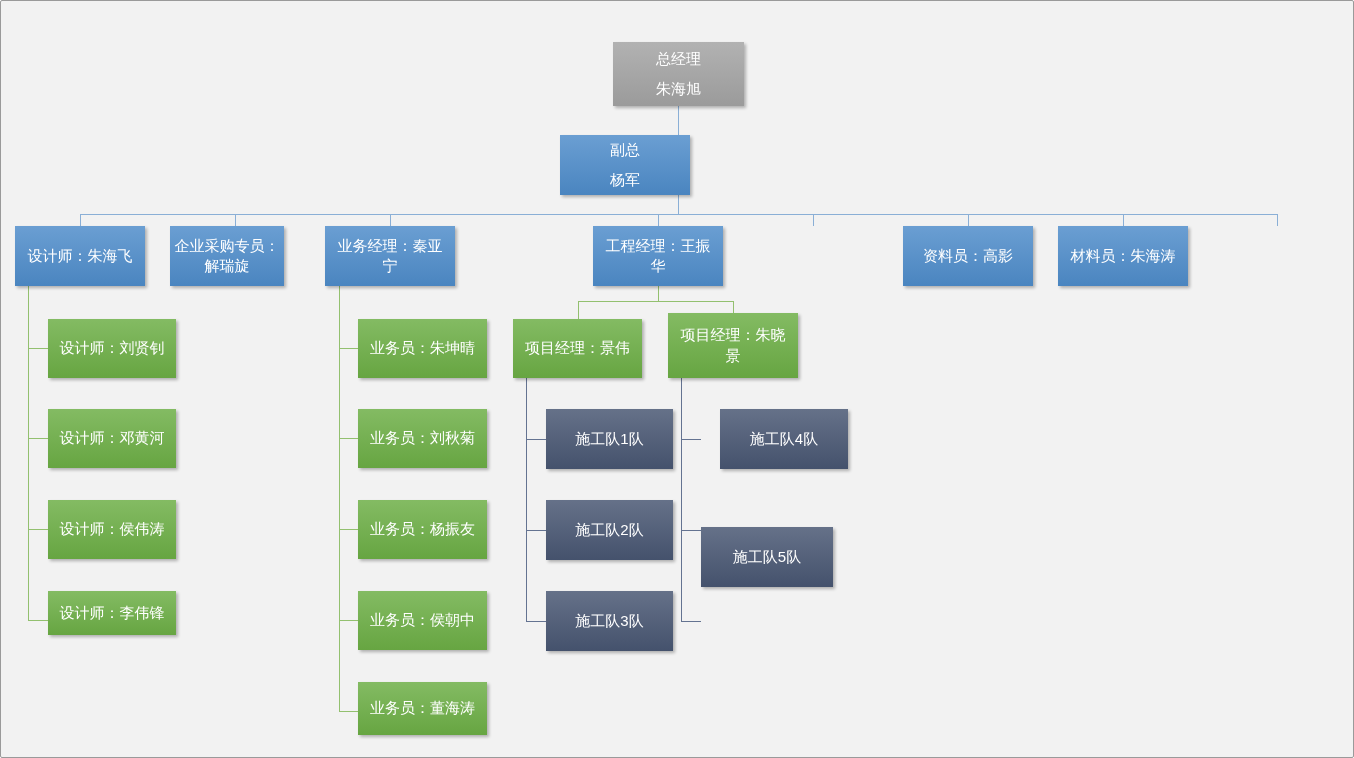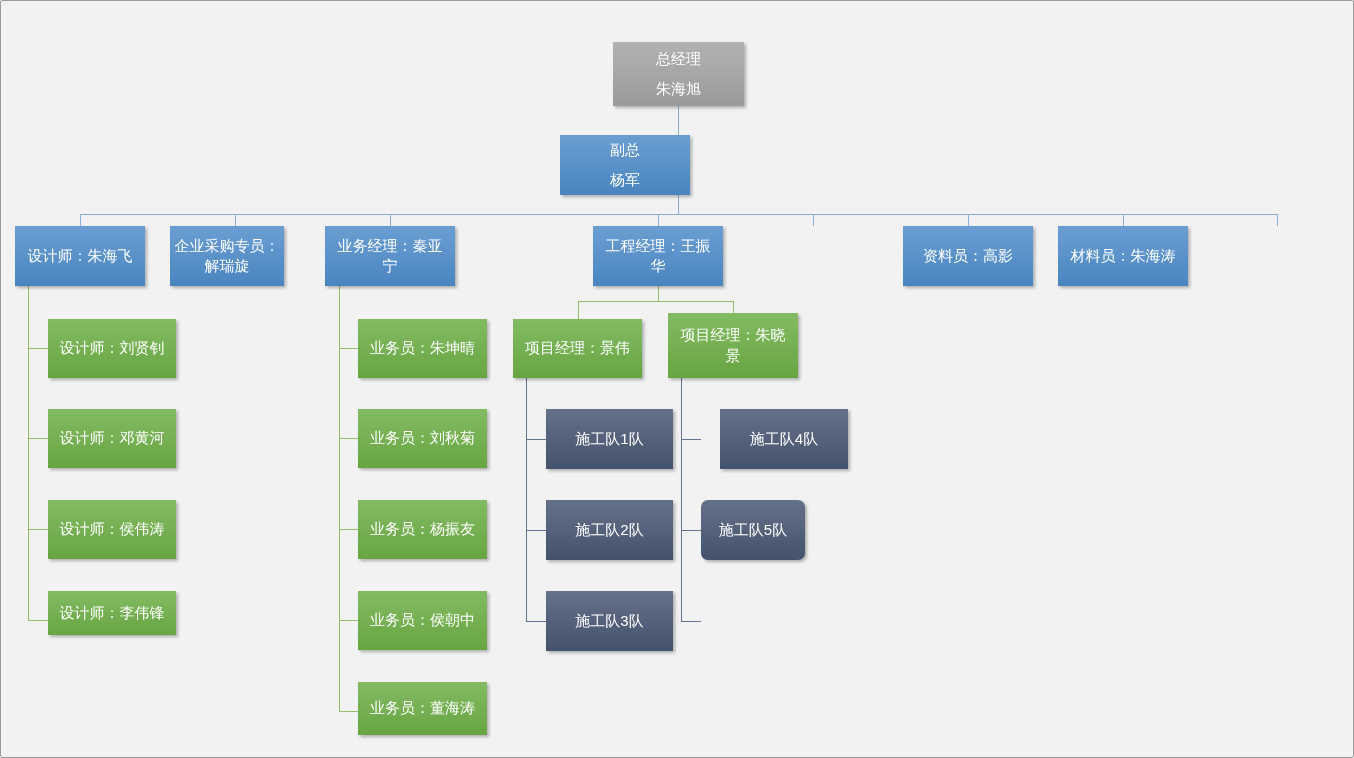--- a/index.html
+++ b/index.html
@@ -133,15 +133,15 @@
 
   <div class="node green" style="left:512px; top:318px; width:129px; height:59px;">项目经理：景伟</div>
   <div class="node green" style="left:667px; top:312px; width:130px; height:65px;">项目经理：朱晓
 景</div>
 
   <div class="node dark" style="left:545px; top:408px; width:127px; height:60px;">施工队1队</div>
   <div class="node dark" style="left:545px; top:499px; width:127px; height:60px;">施工队2队</div>
   <div class="node dark" style="left:545px; top:590px; width:127px; height:60px;">施工队3队</div>
 
   <div class="node dark" style="left:700px; top:408px; width:128px; height:60px;margin-left:19px;">施工队4队</div>
-  <div class="node dark" style="left:700px; top:499px; width:104px; height:60px;border-radius:7px;">施工队5队</div>
+  <div class="node dark" style="left:700px; top:526px; width:132px; height:60px;">施工队5队</div>
 
 </div>
 
 </body></html>

